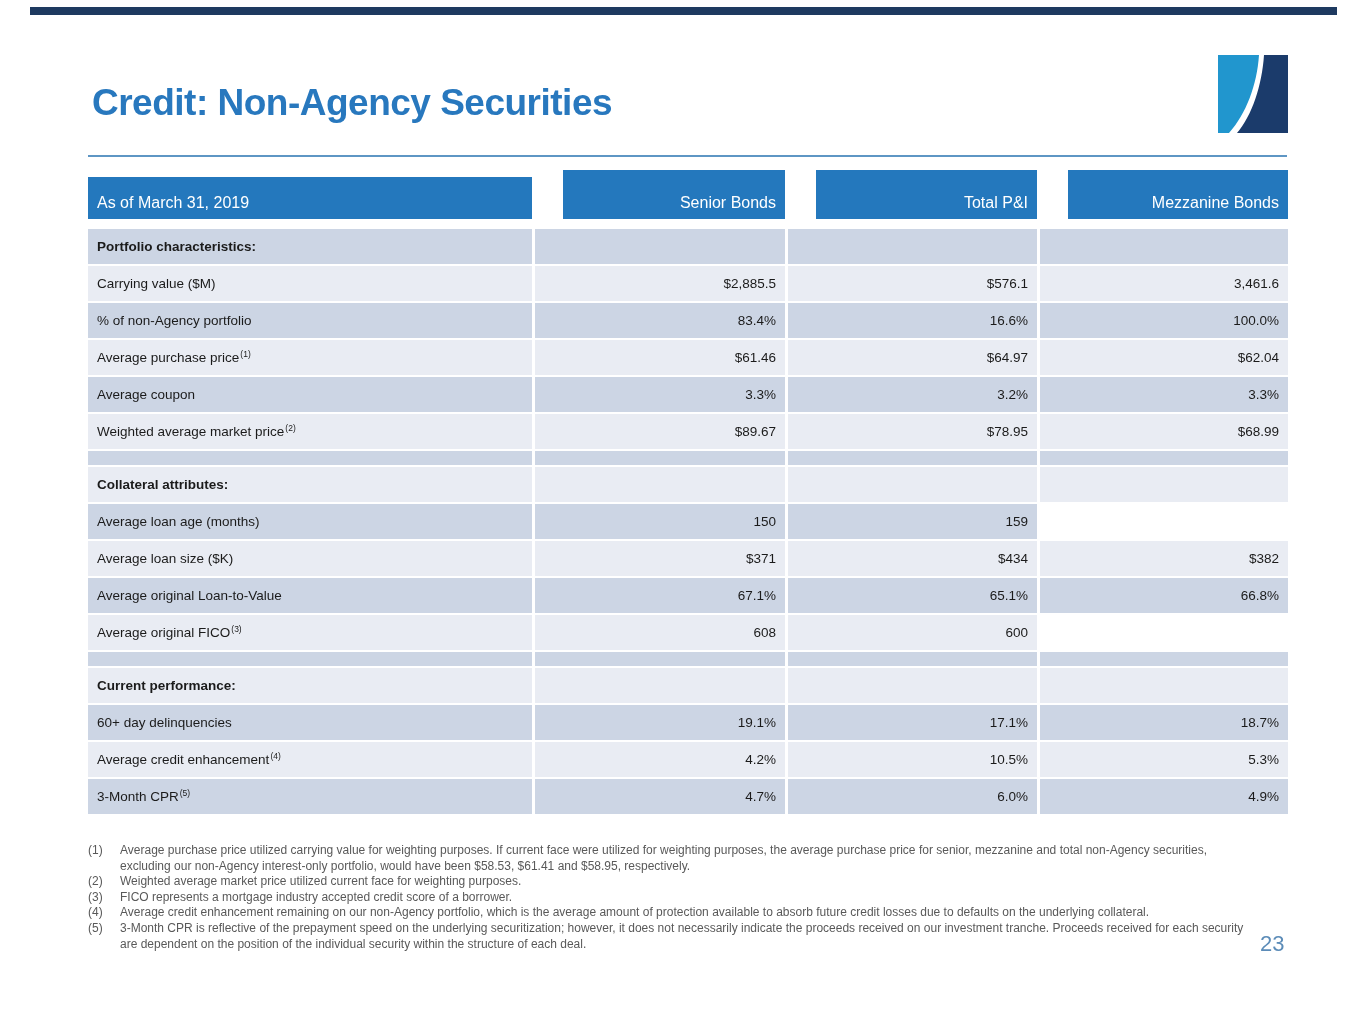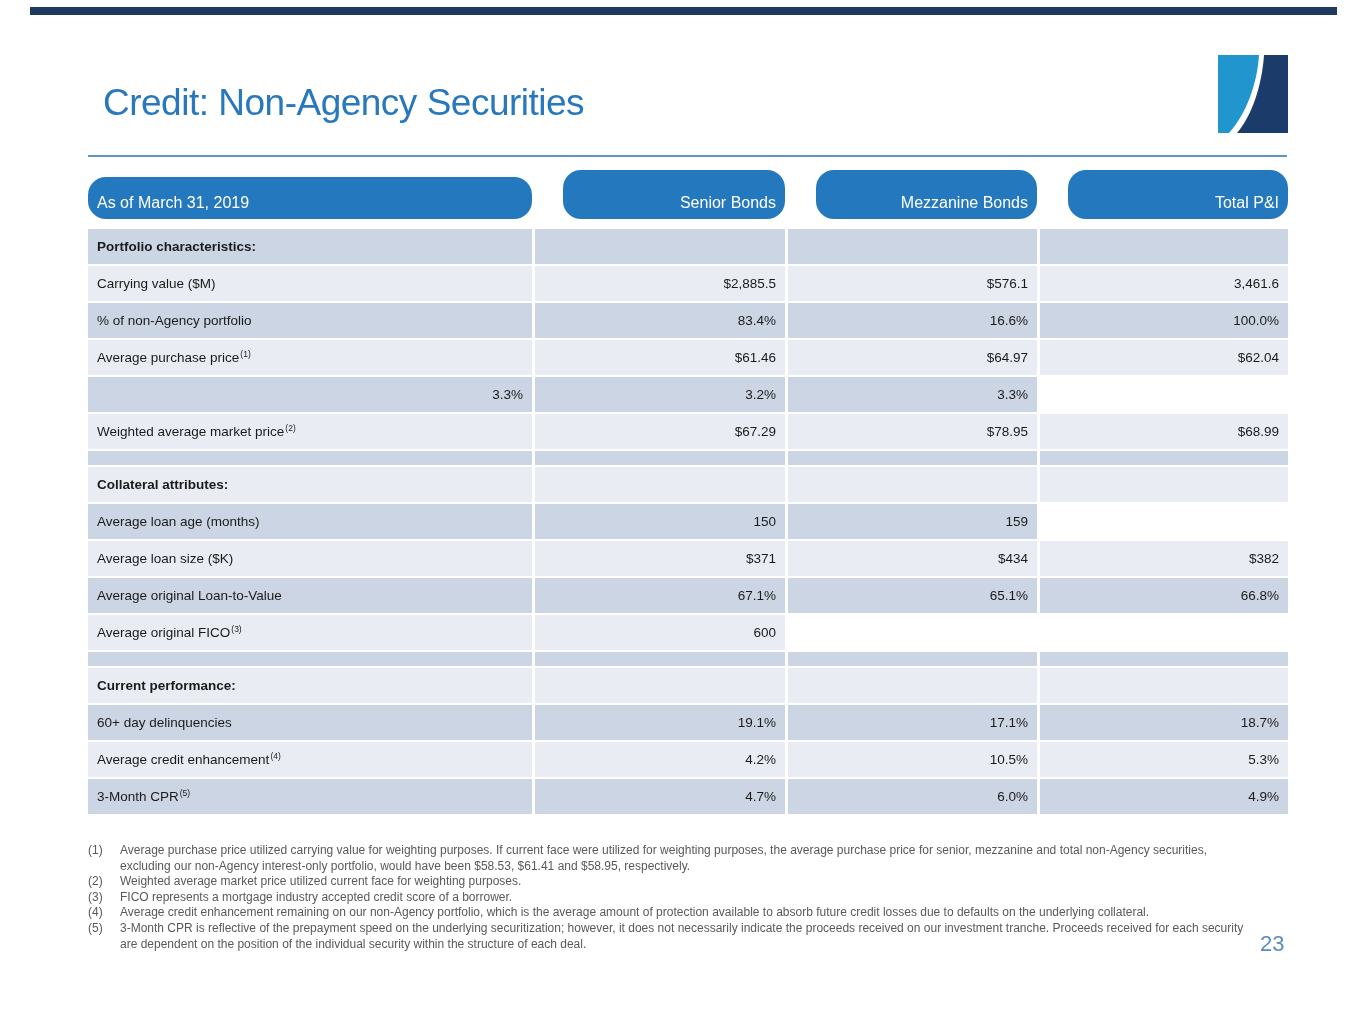--- a/index.html
+++ b/index.html
@@ -15,31 +15,31 @@
     --topbar-navy:#1E3A60;
     --body-text:#1b1b1b;
   }
   *{box-sizing:border-box;margin:0;padding:0;}
   html,body{background:#ffffff;}
   body{font-family:"Liberation Sans","DejaVu Sans",sans-serif;}
   .slide{position:relative;width:1365px;height:1024px;background:#ffffff;overflow:hidden;}
 
   .top-bar{position:absolute;left:30px;top:7px;width:1307px;height:8px;background:var(--topbar-navy);}
 
-  .slide-title{position:absolute;left:103px;top:82px;font-size:37px;font-weight:400;color:var(--title-blue);letter-spacing:-0.5px;white-space:nowrap;}
+  .slide-title{position:absolute;left:92px;top:82px;font-size:37px;font-weight:700;color:var(--title-blue);letter-spacing:-0.5px;white-space:nowrap;}
 
   .logo{position:absolute;left:1218px;top:55px;width:70px;height:78px;}
 
   .title-rule{position:absolute;left:88px;top:155px;width:1199px;height:2px;background:var(--rule-blue);}
 
   
   .sec-table{position:absolute;left:88px;top:170px;width:1200px;}
   .tgrid{display:grid;grid-template-columns:444px 250px 249px 248px;column-gap:3px;}
   .thead{height:49px;}
-  .th{background:var(--header-blue);color:#ffffff;display:flex;align-items:flex-end;font-size:16px;border-radius:18px;}
+  .th{background:var(--header-blue);color:#ffffff;display:flex;align-items:flex-end;font-size:16px;}
   .th-label{margin-top:7px;height:42px;padding:0 0 7px 9px;}
   .th-col{height:49px;justify-content:flex-end;padding:0 9px 7px 0;margin-left:28px;}
   .tbody{margin-top:10px;}
   .trow{margin-bottom:2px;}
   .trow .cell{display:flex;align-items:center;font-size:13.5px;color:var(--body-text);}
   .trow.dark .cell{background:var(--row-dark);}
   .trow.light .cell{background:var(--row-light);}
   .trow.data .cell,.trow.section .cell{height:35px;}
   .trow.spacer .cell{height:14px;}
   .cell.lbl{padding-left:9px;}
@@ -69,22 +69,22 @@
     <path d="M43,0 L70,0 L70,78 L14,78 C31,60 41,30 43,0 Z" fill="#1B3B6B"></path>
     <path d="M41,0 C39,30 28,59 11,78 L19,78 C34,61 44,30 46,0 Z" fill="#ffffff"></path>
   </svg>
 
   <div class="title-rule"></div>
 
   <div class="sec-table">
     <div class="tgrid thead">
       <div class="th th-label">As of March 31, 2019</div>
       <div class="th th-col">Senior Bonds</div>
+      <div class="th th-col">Total P&amp;I</div>
       <div class="th th-col">Mezzanine Bonds</div>
-      <div class="th th-col">Total P&amp;I</div>
     </div>
     <div class="tbody">
         <div class="tgrid trow section dark">
           <div class="cell lbl">Portfolio characteristics:</div>
           <div class="cell val"></div>
           <div class="cell val"></div>
           <div class="cell val"></div>
         </div>
         <div class="tgrid trow data light">
           <div class="cell lbl">Carrying value ($M)</div>
@@ -98,27 +98,28 @@
           <div class="cell val">16.6%</div>
           <div class="cell val">100.0%</div>
         </div>
         <div class="tgrid trow data light">
           <div class="cell lbl">Average purchase price<sup class="fnref">(1)</sup></div>
           <div class="cell val">$61.46</div>
           <div class="cell val">$64.97</div>
           <div class="cell val">$62.04</div>
         </div>
         <div class="tgrid trow data dark">
+          <div class="cell lbl">Average coupon</div>
           <div class="cell val">3.3%</div>
           <div class="cell val">3.2%</div>
           <div class="cell val">3.3%</div>
         </div>
         <div class="tgrid trow data light">
           <div class="cell lbl">Weighted average market price<sup class="fnref">(2)</sup></div>
-          <div class="cell val">$67.29</div>
+          <div class="cell val">$89.67</div>
           <div class="cell val">$78.95</div>
           <div class="cell val">$68.99</div>
         </div>
         <div class="tgrid trow spacer dark">
           <div class="cell lbl"></div>
           <div class="cell val"></div>
           <div class="cell val"></div>
           <div class="cell val"></div>
         </div>
         <div class="tgrid trow section light">
@@ -139,20 +140,21 @@
           <div class="cell val">$382</div>
         </div>
         <div class="tgrid trow data dark">
           <div class="cell lbl">Average original Loan-to-Value</div>
           <div class="cell val">67.1%</div>
           <div class="cell val">65.1%</div>
           <div class="cell val">66.8%</div>
         </div>
         <div class="tgrid trow data light">
           <div class="cell lbl">Average original FICO<sup class="fnref">(3)</sup></div>
+          <div class="cell val">608</div>
           <div class="cell val">600</div>
         </div>
         <div class="tgrid trow spacer dark">
           <div class="cell lbl"></div>
           <div class="cell val"></div>
           <div class="cell val"></div>
           <div class="cell val"></div>
         </div>
         <div class="tgrid trow section light">
           <div class="cell lbl">Current performance:</div>

